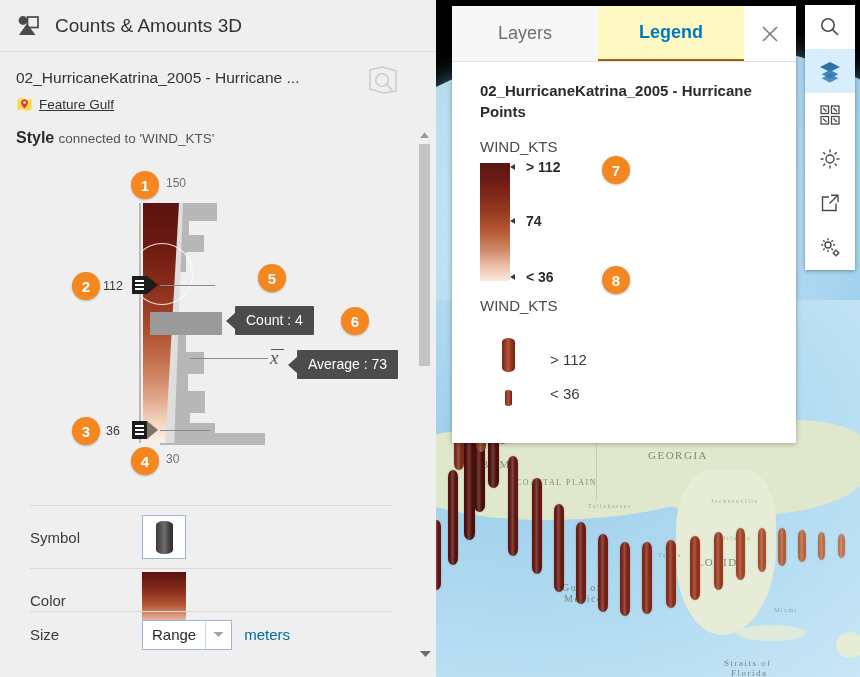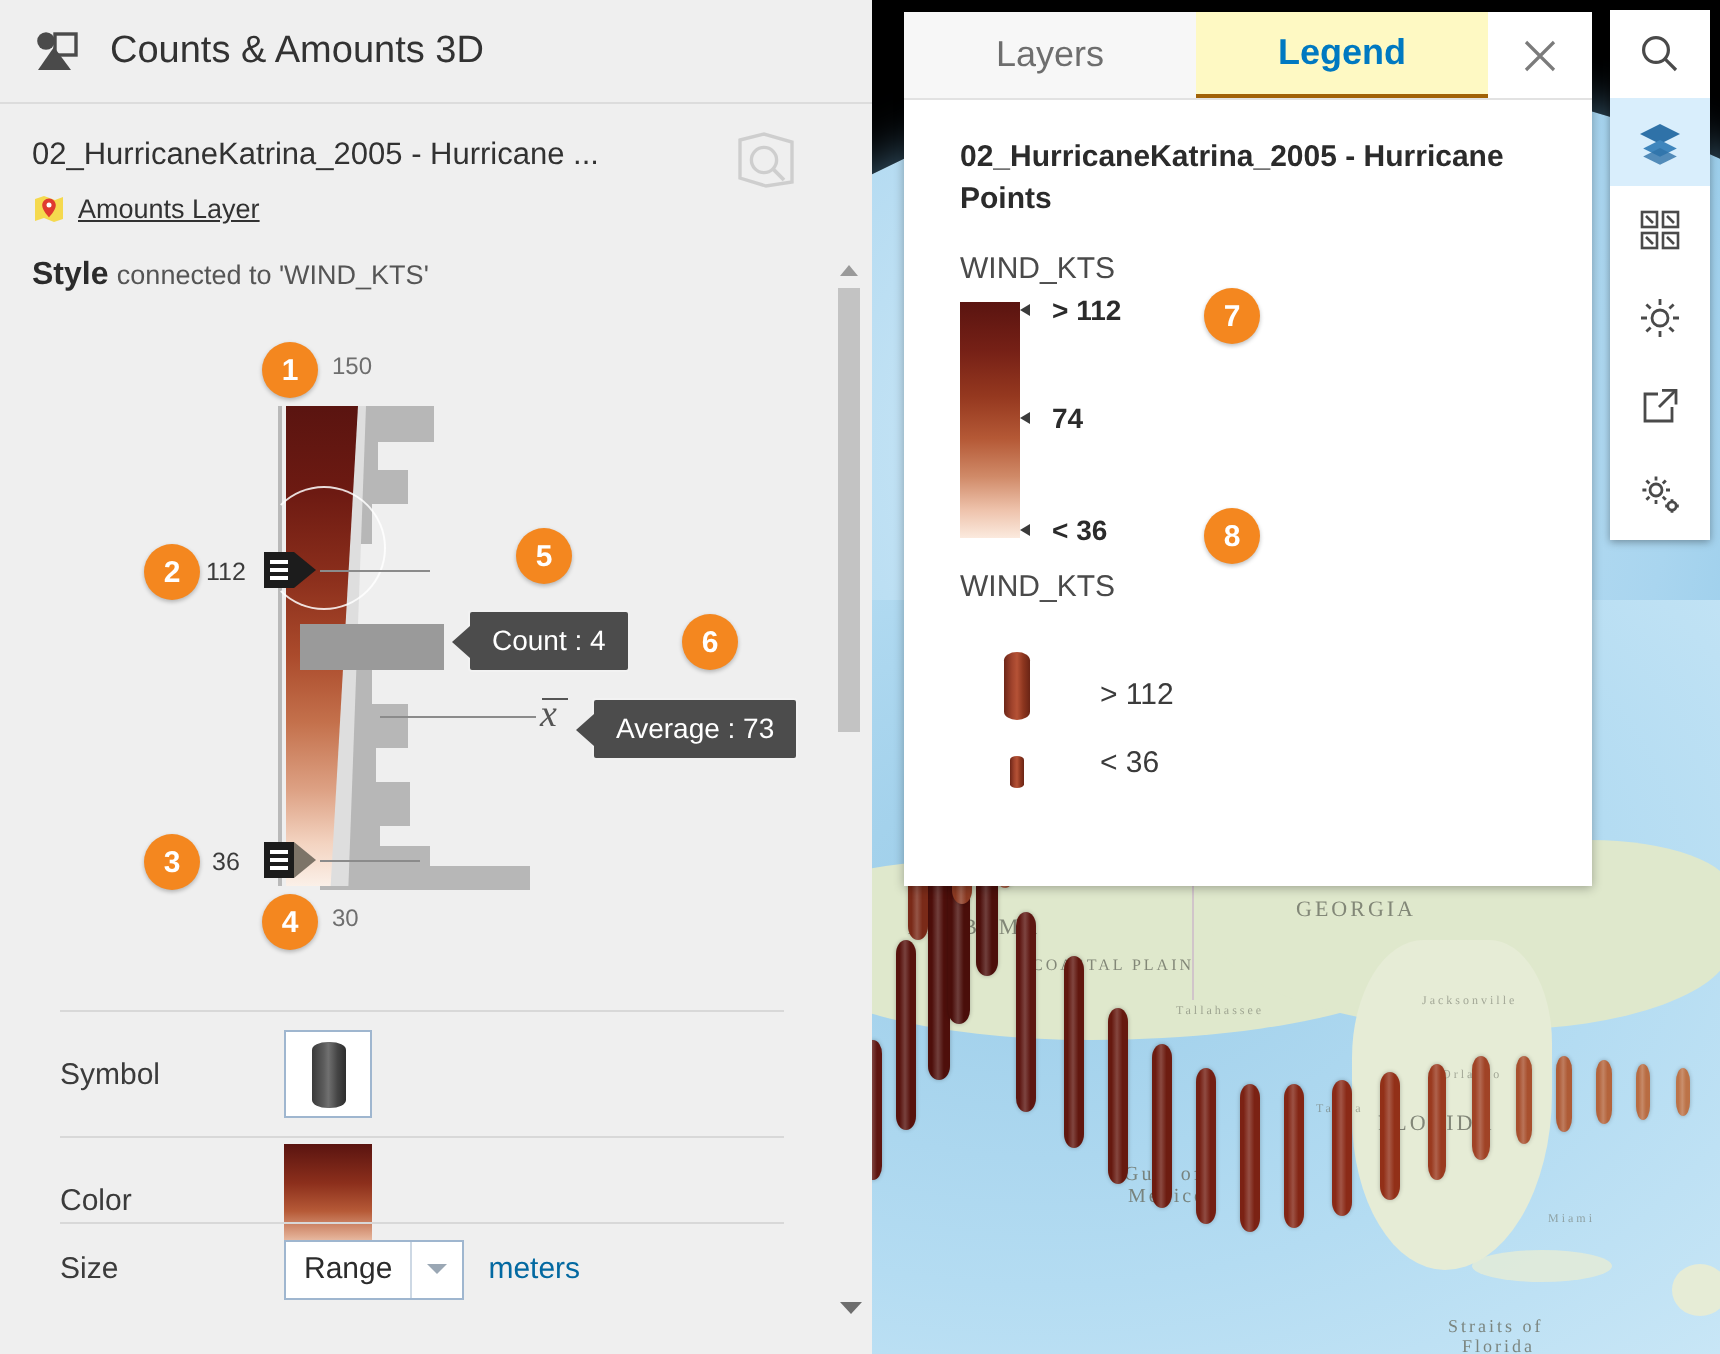--- a/index.html
+++ b/index.html
@@ -170,21 +170,21 @@
   .cyl {
     position: absolute; border-radius: 50%/7px;
     box-shadow: 0 0 2px rgba(0,0,0,.25);
   }
 
   
   .flyout {
     position: absolute; left: 452px; top: 6px; width: 344px; height: 437px;
     background: #fff; box-shadow: 0 1px 5px rgba(0,0,0,.3); z-index: 40;
   }
-  .tabs { display: flex; height: 44px; border-bottom: 1px solid #e2e2e2; }
+  .tabs { display: flex; height: 56px; border-bottom: 1px solid #e2e2e2; }
   .tab {
     flex: 1; display: flex; align-items: center; justify-content: center;
     font-size: 18px; color: #6e6e6e; background: #f7f7f7; cursor: pointer;
   }
   .tab.active { color: #0079c1; font-weight: 700; background: #fef9c3; border-bottom: 2px solid #a16207; }
   .tab-close {
     width: 52px; display: flex; align-items: center; justify-content: center; background: #fff; cursor: pointer;
   }
   .legend-body { padding: 18px 28px; }
   .legend-title { font-size: 15px; font-weight: 700; color: #2b2b2b; line-height: 21px; }
@@ -397,21 +397,21 @@
         </svg>
       </div>
       <div class="feature-row">
         <span class="fl-icon">
           <svg width="17" height="17" viewBox="0 0 17 17">
             <path d="M1.5 3.5 L6 2 L11.5 4 L15.5 2.5 L15.5 13.5 L11 15 L6 13 L1.5 14.5 Z" fill="#f5d94e"></path>
             <path d="M8.5 3.2 c-1.9 0-3.4 1.5-3.4 3.4 0 2.5 3.4 6 3.4 6 s3.4-3.5 3.4-6 c0-1.9-1.5-3.4-3.4-3.4 z" fill="#e03a2f"></path>
             <circle cx="8.5" cy="6.5" r="1.25" fill="#fff"></circle>
           </svg>
         </span>
-        <span class="fl-link">Amounts Layer</span>
+        <span class="fl-link">Feature Gulf</span>
       </div>
     </div>
 
     <div class="style-line">
       <b>Style</b>
       <span class="sub">connected to 'WIND_KTS'</span>
     </div>
 
     <div class="hist-wrap">
 

